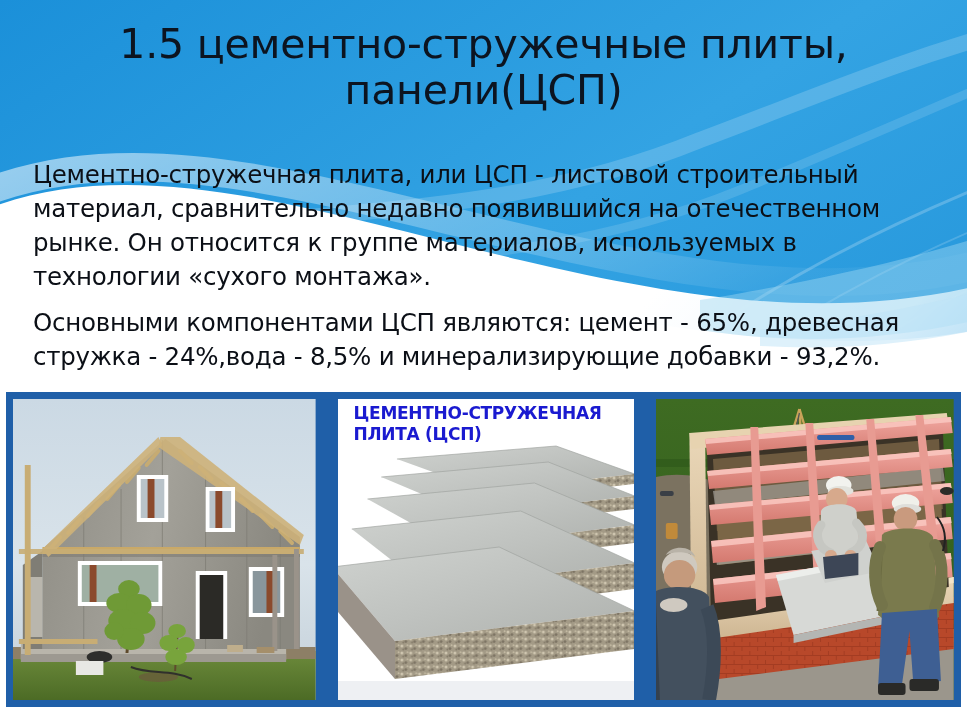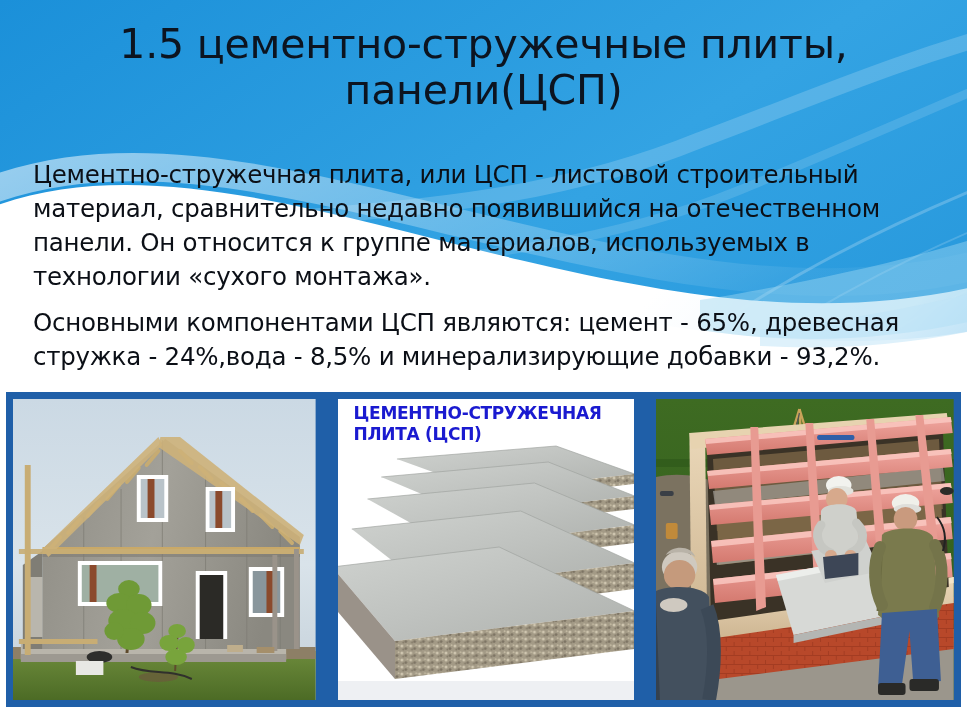--- a/index.html
+++ b/index.html
@@ -116,21 +116,21 @@
     <path d="M700,300 C810,282 900,262 977,238 L977,320 C880,342 790,344 700,330 Z" fill="#9ed6f2" fill-opacity="0.45"></path>
     <path d="M760,330 C850,320 920,306 977,292 L977,330 C900,346 830,350 760,346 Z" fill="#bde3f7" fill-opacity="0.5"></path>
 
     <rect x="0" y="352" width="967" height="40" fill="#ffffff"></rect>
   </svg>
 
   <div class="title">1.5 цементно-стружечные плиты,
 панели(ЦСП)</div>
 
   <div class="bodywrap">
-    <p class="para p1">Цементно-стружечная плита, или ЦСП - листовой строительный материал, сравнительно недавно появившийся на отечественном панели. Он относится к группе материалов, используемых в технологии «сухого монтажа».</p>
+    <p class="para p1">Цементно-стружечная плита, или ЦСП - листовой строительный материал, сравнительно недавно появившийся на отечественном рынке. Он относится к группе материалов, используемых в технологии «сухого монтажа».</p>
     <p class="para p2">Основными компонентами ЦСП являются: цемент - 65%, древесная стружка - 24%,вода - 8,5% и минерализирующие добавки - 93,2%.</p>
   </div>
 
   <div class="strip">
 
     <div class="frame f1">
       <div class="pic">
         <svg viewBox="0 0 308 301" preserveAspectRatio="none" aria-hidden="true">
           <defs>
             <linearGradient id="sky1" x1="0" y1="0" x2="0" y2="1">

